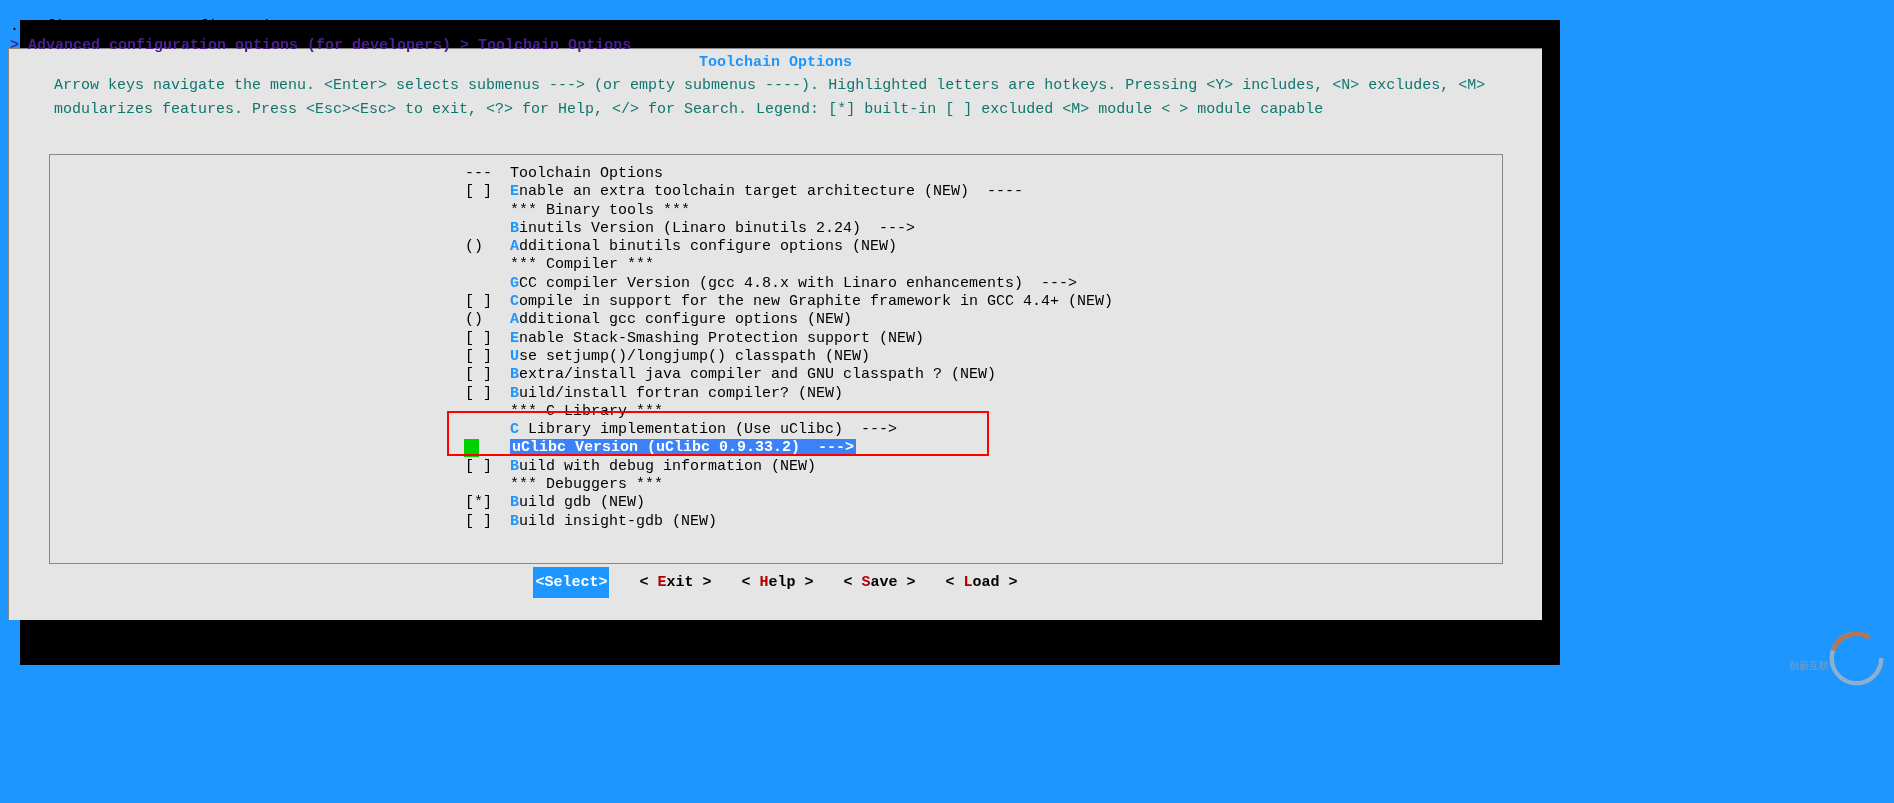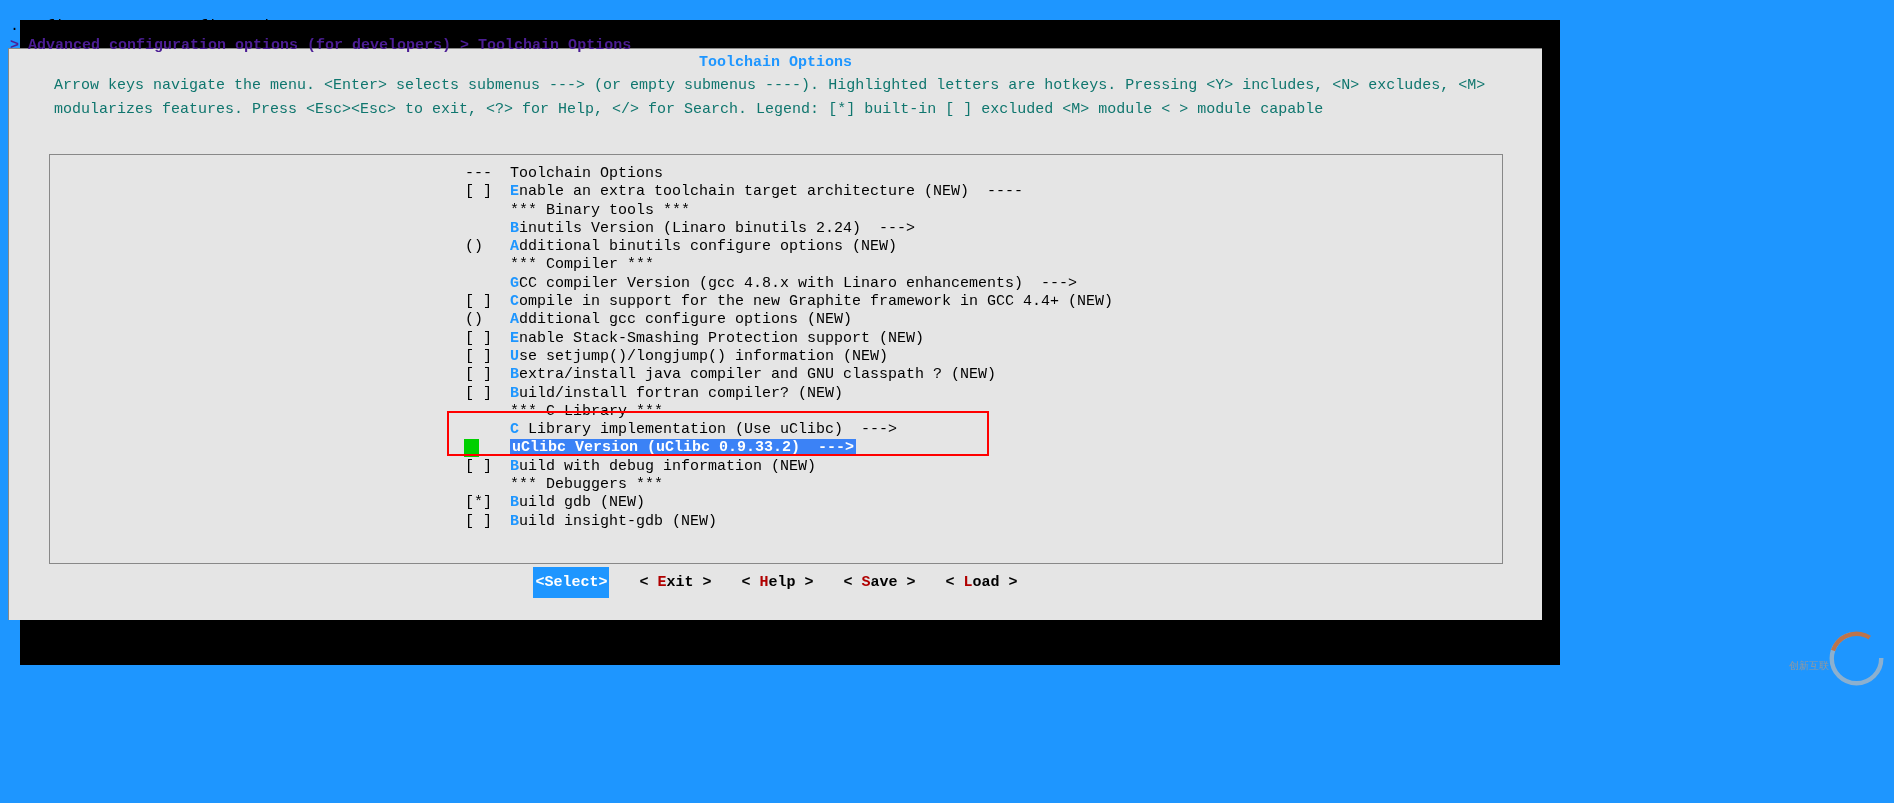--- a/index.html
+++ b/index.html
@@ -192,21 +192,21 @@
         <div class="menu-line"><span class="marker">---</span><span>Toolchain Options</span></div>
         <div class="menu-line"><span class="marker">[ ]</span><span class="hotkey">E</span><span>nable an extra toolchain target architecture (NEW)  ----</span></div>
         <div class="menu-line"><span class="marker">   </span><span>*** Binary tools ***</span></div>
         <div class="menu-line"><span class="marker">   </span><span class="hotkey">B</span><span>inutils Version (Linaro binutils 2.24)  ---&gt;</span></div>
         <div class="menu-line"><span class="marker">() </span><span class="hotkey">A</span><span>dditional binutils configure options (NEW)</span></div>
         <div class="menu-line"><span class="marker">   </span><span>*** Compiler ***</span></div>
         <div class="menu-line"><span class="marker">   </span><span class="hotkey">G</span><span>CC compiler Version (gcc 4.8.x with Linaro enhancements)  ---&gt;</span></div>
         <div class="menu-line"><span class="marker">[ ]</span><span class="hotkey">C</span><span>ompile in support for the new Graphite framework in GCC 4.4+ (NEW)</span></div>
         <div class="menu-line"><span class="marker">() </span><span class="hotkey">A</span><span>dditional gcc configure options (NEW)</span></div>
         <div class="menu-line"><span class="marker">[ ]</span><span class="hotkey">E</span><span>nable Stack-Smashing Protection support (NEW)</span></div>
-        <div class="menu-line"><span class="marker">[ ]</span><span class="hotkey">U</span><span>se setjump()/longjump() information (NEW)</span></div>
+        <div class="menu-line"><span class="marker">[ ]</span><span class="hotkey">U</span><span>se setjump()/longjump() classpath (NEW)</span></div>
         <div class="menu-line"><span class="marker">[ ]</span><span class="hotkey">B</span><span>extra/install java compiler and GNU classpath ? (NEW)</span></div>
         <div class="menu-line"><span class="marker">[ ]</span><span class="hotkey">B</span><span>uild/install fortran compiler? (NEW)</span></div>
         <div class="menu-line"><span class="marker">   </span><span>*** C Library ***</span></div>
         <div class="menu-line"><span class="marker">   </span><span class="hotkey">C</span><span> Library implementation (Use uClibc)  ---&gt;</span></div>
         <div class="menu-line selected"><span class="green-block"></span><span class="marker">   </span><span class="blue-bg"><span class="hotkey">u</span><span>Clibc Version (uClibc 0.9.33.2)  ---&gt;</span></span></div>
         <div class="menu-line"><span class="marker">[ ]</span><span class="hotkey">B</span><span>uild with debug information (NEW)</span></div>
         <div class="menu-line"><span class="marker">   </span><span>*** Debuggers ***</span></div>
         <div class="menu-line"><span class="marker">[*]</span><span class="hotkey">B</span><span>uild gdb (NEW)</span></div>
         <div class="menu-line"><span class="marker">[ ]</span><span class="hotkey">B</span><span>uild insight-gdb (NEW)</span></div>
       </div>

